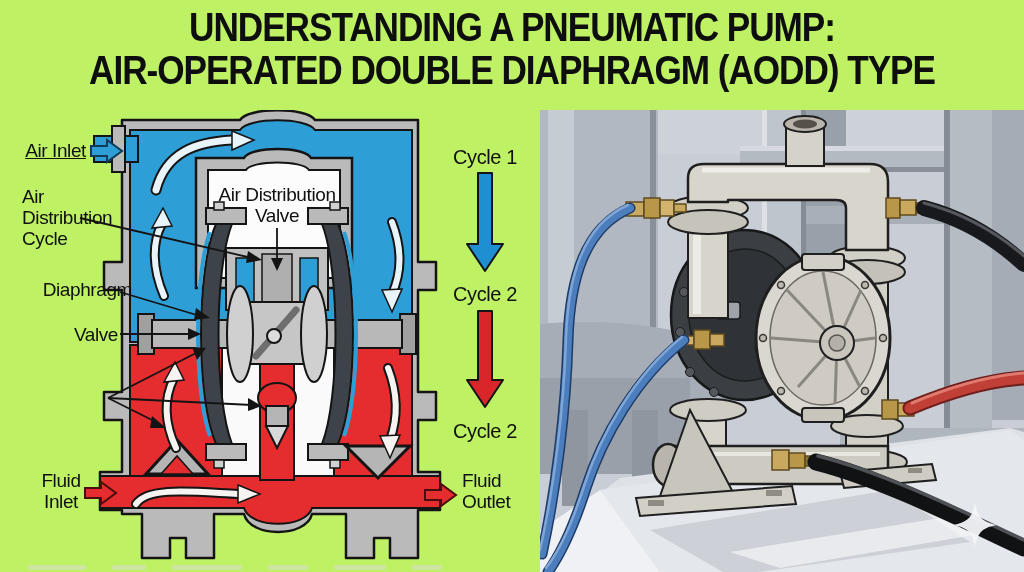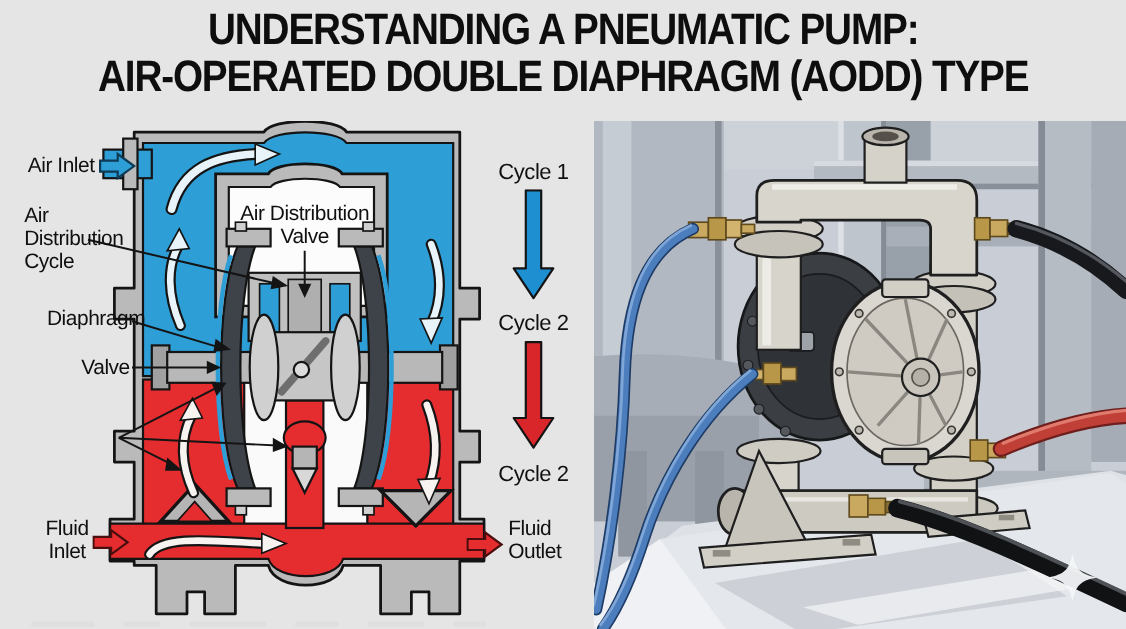--- a/index.html
+++ b/index.html
@@ -1,35 +1,35 @@
 <!DOCTYPE html>
 <html><head>
 <meta charset="utf-8">
 <style>
   * { margin:0; padding:0; box-sizing:border-box; }
   html,body { width:1024px; height:572px; overflow:hidden; background:#fff;
               font-family:"Liberation Sans", sans-serif; }
-  .stage { position:relative; width:1024px; height:572px; background:#e5e5e5; }
+  .stage { position:relative; width:1024px; height:572px; background:#bef264; }
 
   
   .title-block { position:absolute; top:6px; left:0; width:1024px; text-align:center; }
   .title-line { display:block; font-weight:700; font-size:40px; line-height:43px;
                 color:#0e0e0e; letter-spacing:-1.2px; transform:scaleX(.88);
                 transform-origin:center; white-space:nowrap; }
 
   
   .cutaway-panel { position:absolute; left:0; top:110px; width:540px; height:462px; }
   .cutaway-svg   { position:absolute; left:0; top:0; }
   .photo-panel   { position:absolute; left:540px; top:110px; width:484px; height:462px; }
   .cycle-panel   { position:absolute; left:430px; top:110px; width:110px; height:462px; }
 
   
   .lbl { position:absolute; color:#101010; font-size:19px; line-height:21px;
          letter-spacing:-0.4px; white-space:pre-line;text-align:right; }
-  .lbl-air-inlet      { left:2px;   top:30px;  width:84px;  text-align:right; }
+  .lbl-air-inlet      { left:2px;   top:30px;  width:84px;  text-align:right;text-decoration:underline; }
   .lbl-adv-side       { left:22px;  top:76px;  width:120px; text-align:left; }
   .lbl-adv-center     { left:207px; top:74px;  width:140px; text-align:center; }
   .lbl-diaphragm      { left:22px;  top:169px; width:110px; }
   .lbl-piston         { left:58px;  top:214px; width:60px;  }
   .lbl-check-valves   { left:30px;  top:266px; width:86px;  text-align:center; }
   .lbl-fluid-inlet    { left:34px;  top:360px; width:54px;  text-align:center; }
   .lbl-fluid-outlet   { left:462px; top:360px; width:62px;  text-align:left; }
 
   .dir-arrow { position:absolute; }
   .arr-air-inlet    { left:90px;  top:28px;  }

